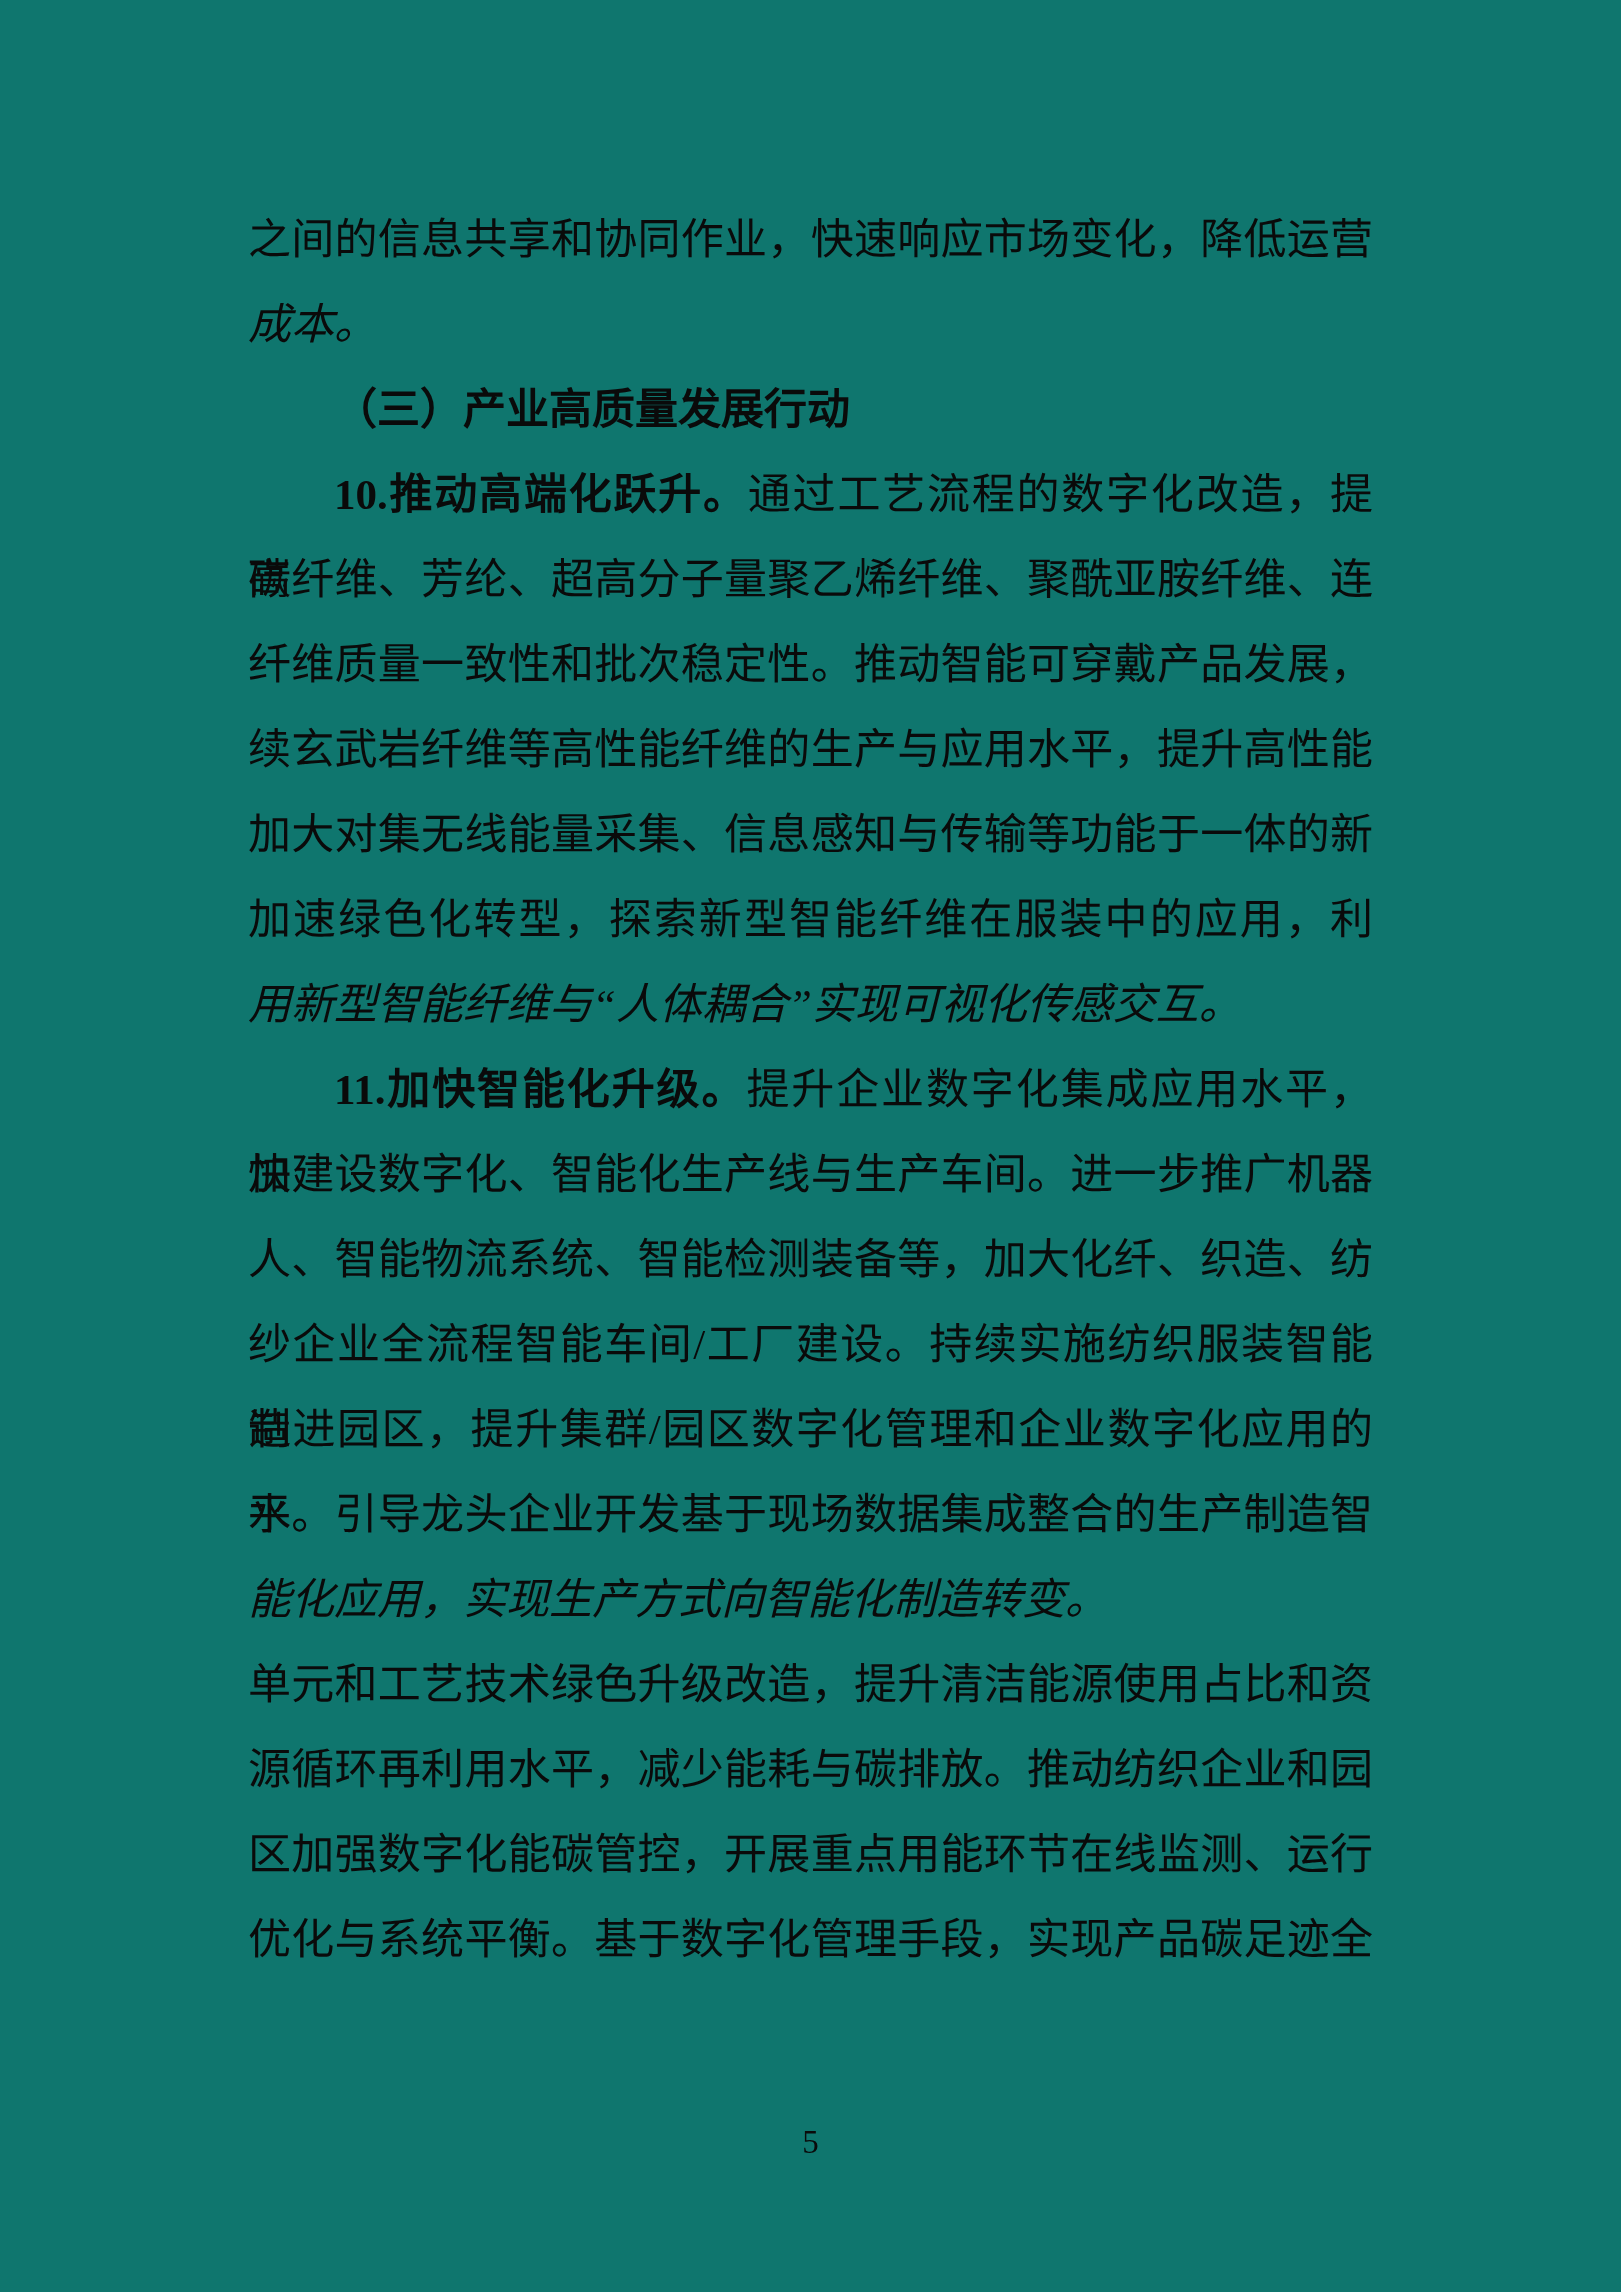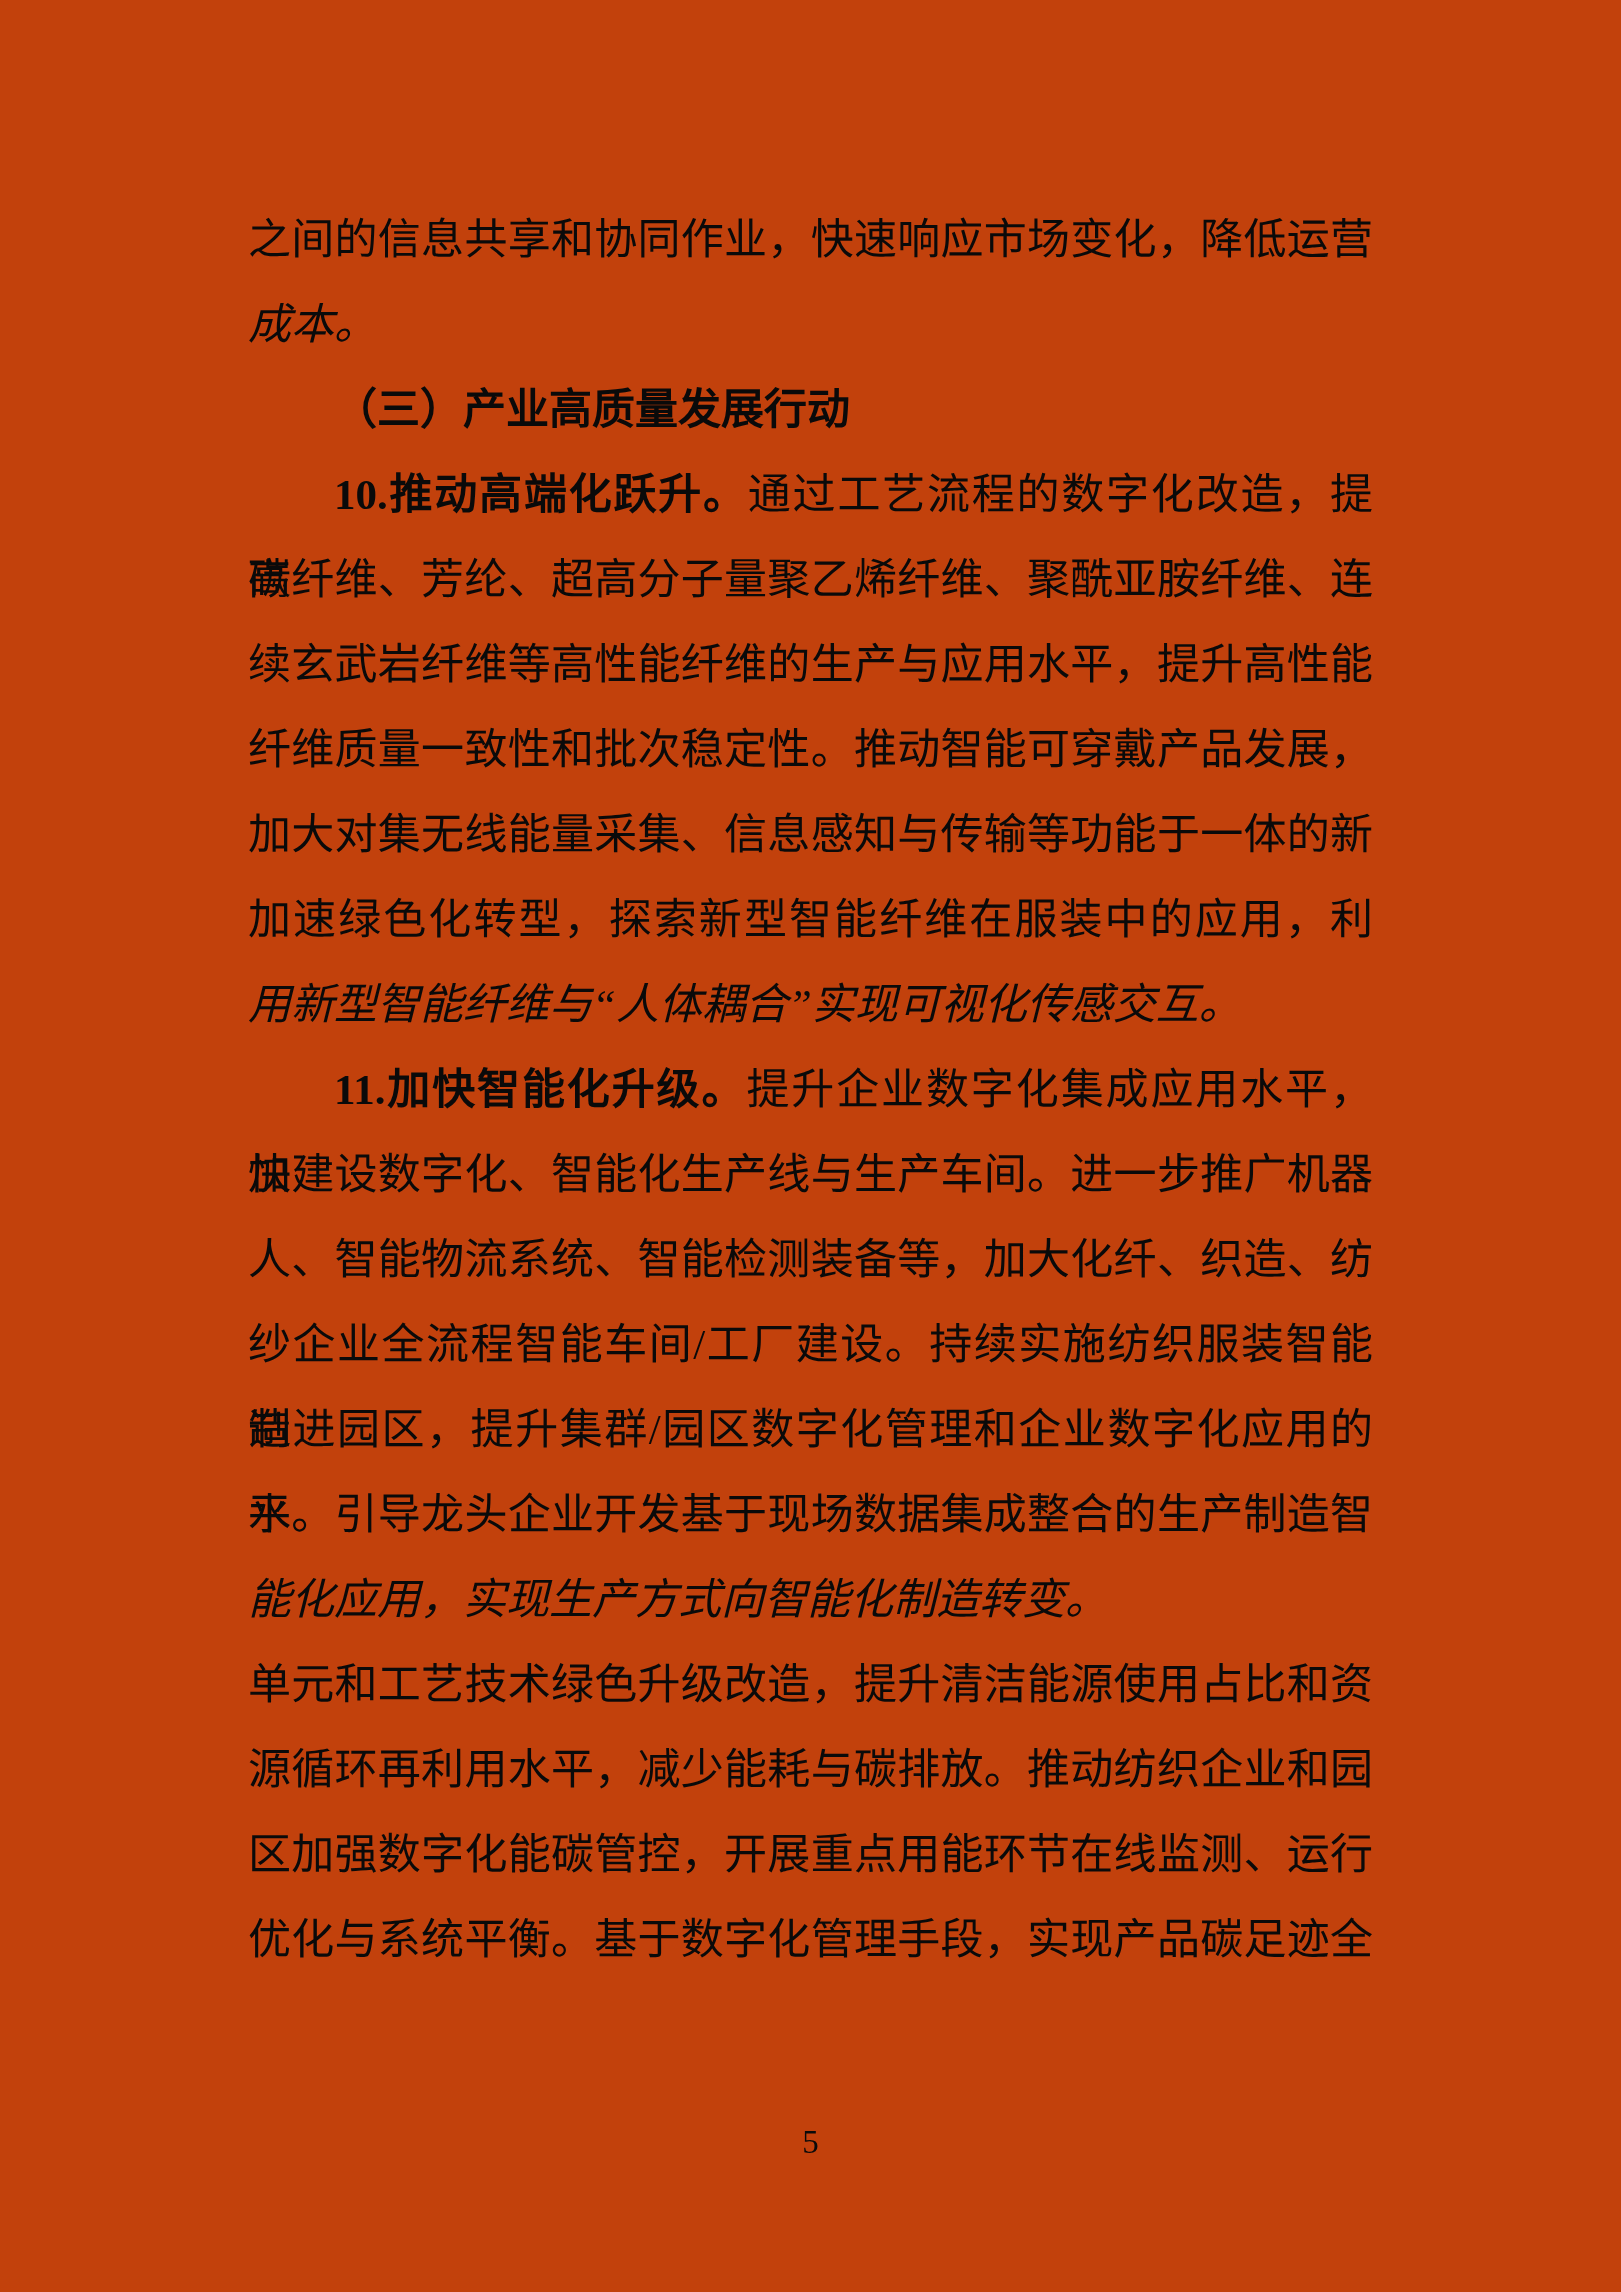--- a/index.html
+++ b/index.html
@@ -4,21 +4,21 @@
 <style>
   html, body {
     margin: 0;
     padding: 0;
     background: #ffffff;
   }
   .page {
     position: relative;
     width: 1621px;
     height: 2293px;
-    background: #c2410c;
+    background: #0f766e;
     overflow: hidden;
     font-family: "Liberation Serif", "DejaVu Serif", serif;
     color: #0a0a0a;
   }
   .text-block {
     position: absolute;
     left: 248px;
     top: 197px;
     width: 1125px;
     font-size: 43px;
@@ -62,22 +62,22 @@
 <div class="page">
   <div class="text-block">
 
     <div class="line"><span>之间的信息共享和协同作业，快速响应市场变化，降低运营</span></div>
     <div class="line para-end"><span>成本。</span></div>
 
     <div class="line heading indent"><span>（三）产业高质量发展行动</span></div>
 
     <div class="line indent"><span class="lead">10.推动高端化跃升。</span><span>通过工艺流程的数字化改造，提高</span></div>
     <div class="line"><span>碳纤维、芳纶、超高分子量聚乙烯纤维、聚酰亚胺纤维、连</span></div>
+    <div class="line"><span>纤维质量一致性和批次稳定性。推动智能可穿戴产品发展，</span></div>
     <div class="line"><span>续玄武岩纤维等高性能纤维的生产与应用水平，提升高性能</span></div>
-    <div class="line"><span>纤维质量一致性和批次稳定性。推动智能可穿戴产品发展，</span></div>
     <div class="line"><span>加大对集无线能量采集、信息感知与传输等功能于一体的新</span></div>
     <div class="line"><span>加速绿色化转型，探索新型智能纤维在服装中的应用，利</span></div>
     <div class="line para-end"><span>用新型智能纤维与“人体耦合”实现可视化传感交互。</span></div>
 
     <div class="line indent"><span class="lead">11.加快智能化升级。</span><span>提升企业数字化集成应用水平，加</span></div>
     <div class="line"><span>快建设数字化、智能化生产线与生产车间。进一步推广机器</span></div>
     <div class="line"><span>人、智能物流系统、智能检测装备等，加大化纤、织造、纺</span></div>
     <div class="line"><span>纱企业全流程智能车间/工厂建设。持续实施纺织服装智能制</span></div>
     <div class="line"><span>造进园区，提升集群/园区数字化管理和企业数字化应用的水</span></div>
     <div class="line"><span>平。引导龙头企业开发基于现场数据集成整合的生产制造智</span></div>

